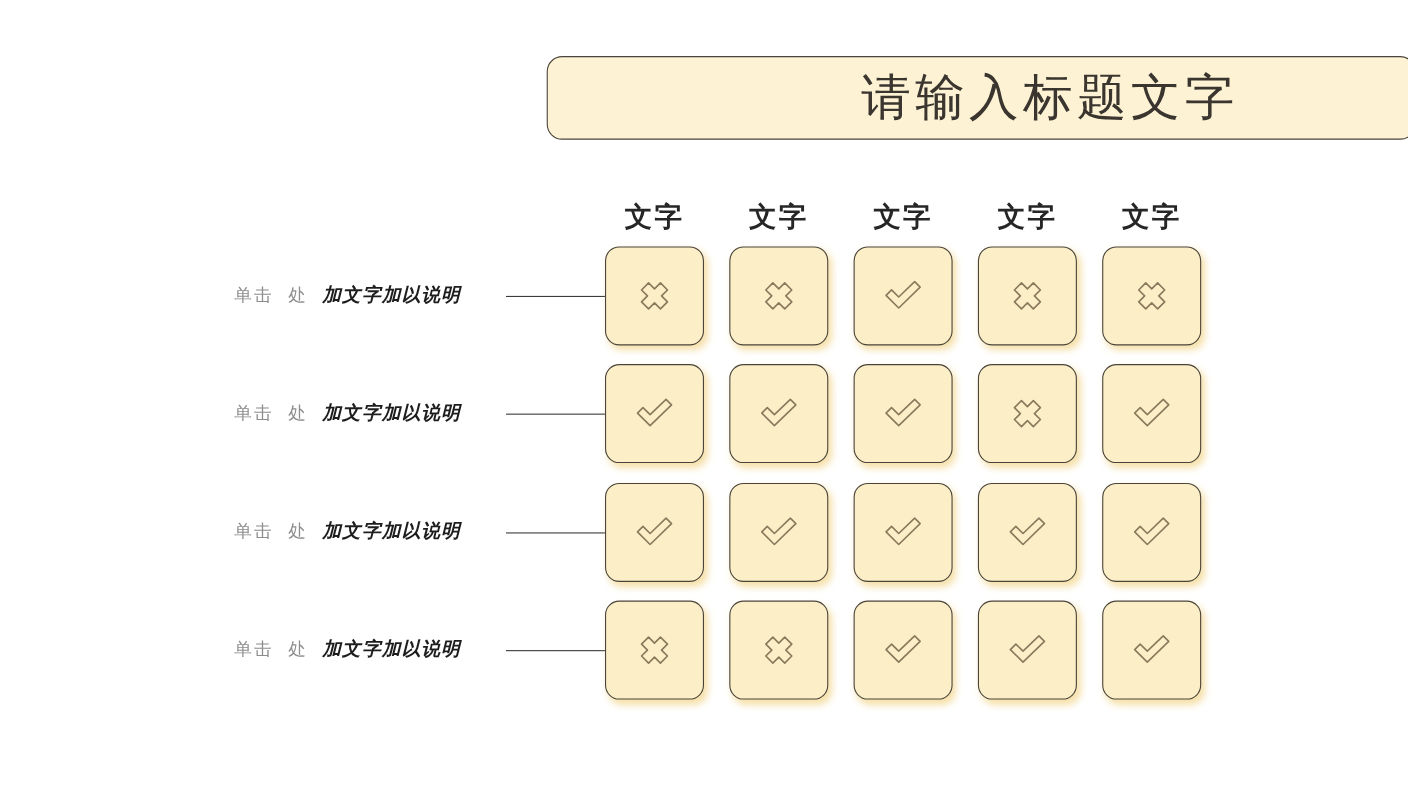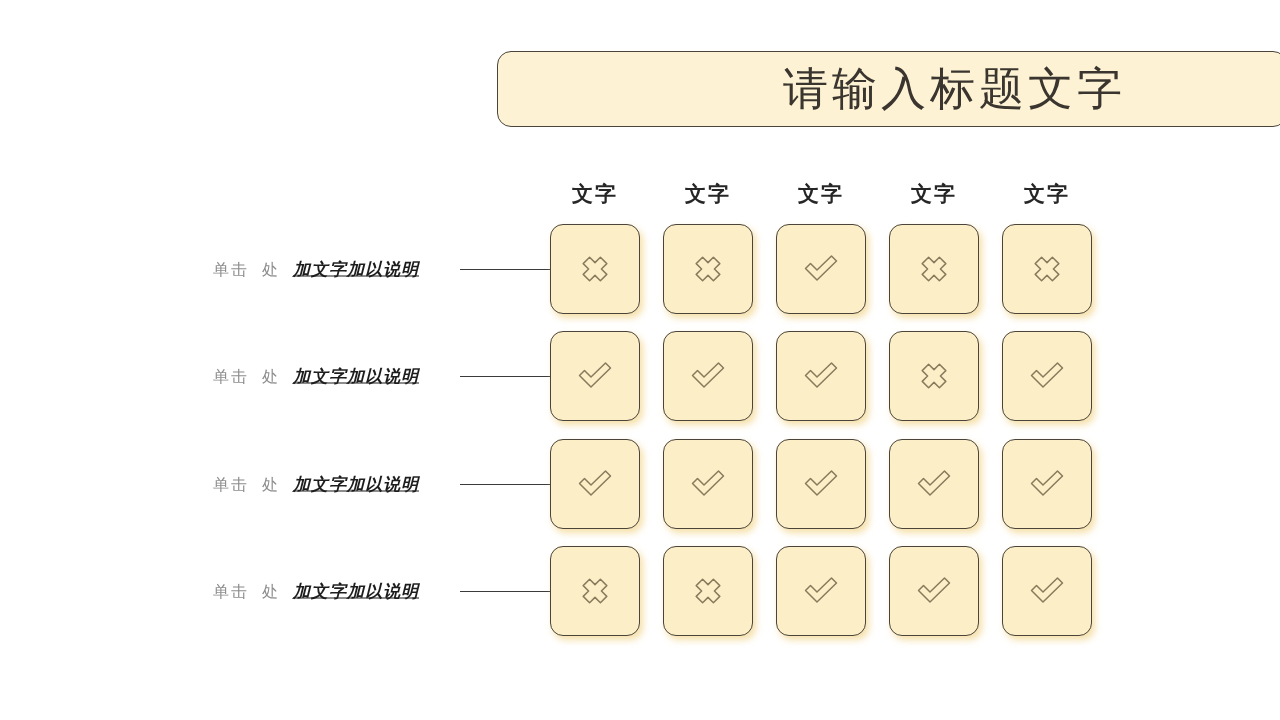--- a/index.html
+++ b/index.html
@@ -44,21 +44,21 @@
   #column-headers {
     position: absolute;
     left: 550px;
     top: 180px;
     display: flex;
   }
   .col-header {
     width: 90px;
     margin-right: 23px;
     text-align: center;
-    font-size: 21px;
+    font-size: 25px;
     font-weight: bold;
     color: #262626;
     letter-spacing: 2px;
     font-family: "DejaVu Serif", "Liberation Serif", serif;
   }
   .col-header:last-child { margin-right: 0; }
 
   
   .matrix-row {
     position: absolute;
@@ -82,21 +82,20 @@
     font-family: Liberation Sans, sans-serif;
   }
   .label-gap { display: inline-block; width: 13px; }
   .label-strong {
     font-size: 17px;
     font-weight: bold;
     color: #1d1d1d;
     letter-spacing: 1px;
     font-style: italic;
     font-family: "DejaVu Serif", "Liberation Serif", serif;
-    text-decoration: underline;
   }
 
   .connector {
     position: absolute;
     top: 50%;
     left: 460px;
     width: 92px;
     height: 0;
     border-top: 1.2px solid #3b3b3b;
   }

